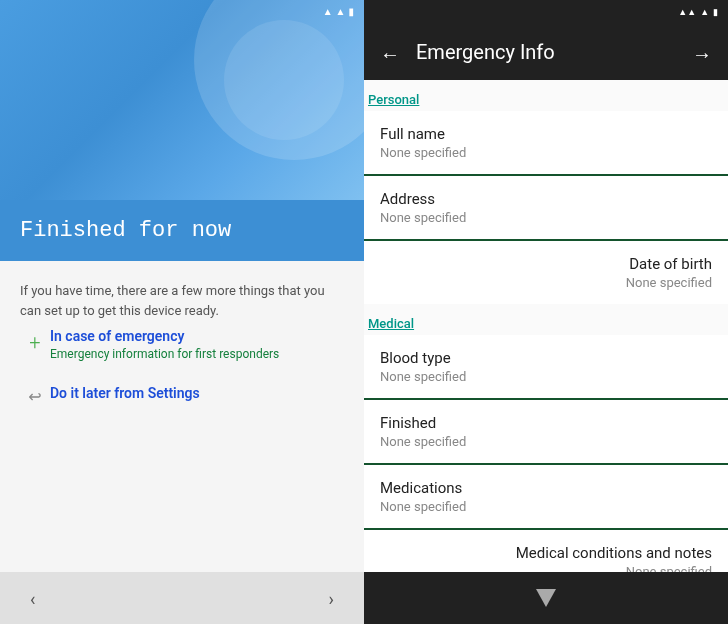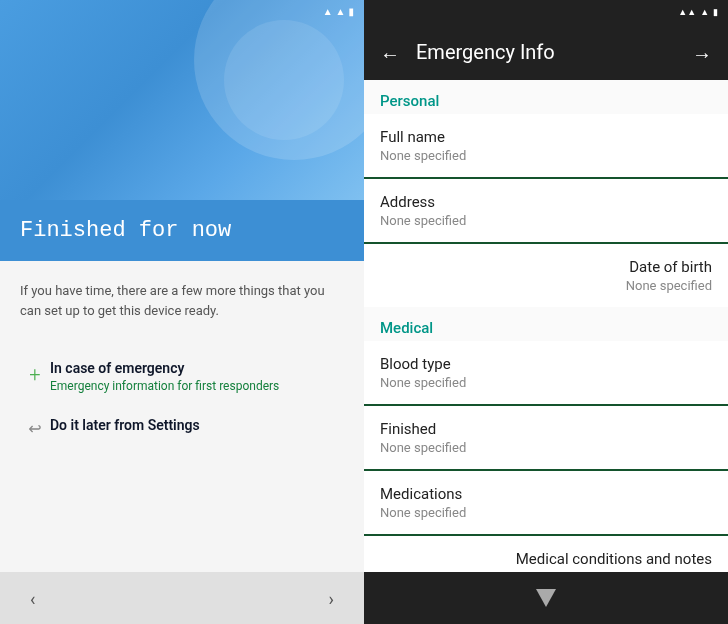--- a/index.html
+++ b/index.html
@@ -80,21 +80,21 @@
     .left-content {
       padding: 20px;
       flex: 1;
       background: #f5f5f5;
     }
 
     .left-description {
       color: #555;
       font-size: 13px;
       line-height: 1.5;
-      margin-bottom: 40px;
+      margin-bottom: 8px;
     }
 
     .left-item {
       display: flex;
       align-items: flex-start;
       margin-bottom: 22px;
       cursor: pointer;
     }
 
     .left-item-icon {
@@ -117,21 +117,21 @@
       font-size: 16px;
     }
 
     .left-item-text {
       flex: 1;
     }
 
     .left-item-title {
       font-size: 14px;
       font-weight: 600;
-      color: #0f172a;
+      color: #1d4ed8;
       margin-bottom: 2px;
     }
 
     .left-item-subtitle {
       font-size: 12px;
       color: #15803d;
       line-height: 1.4;
     }
 
     .left-nav-bar {
@@ -196,24 +196,25 @@
       cursor: pointer;
     }
 
     .right-content {
       flex: 1;
       overflow-y: auto;
       background: #fafafa;
     }
 
     .section-header {
-      padding: 12px 16px 4px;
-      font-size: 15px;
+      padding: 12px 4px 4px;
+      font-size: 13px;
       font-weight: 500;
       color: #009688;
+      text-decoration: underline;
     }
 
     .info-item {
       padding: 14px 16px;
       border-bottom: 2px solid #14532d;
       cursor: pointer;
       background: white;
     }
 
     .info-item:last-child {

